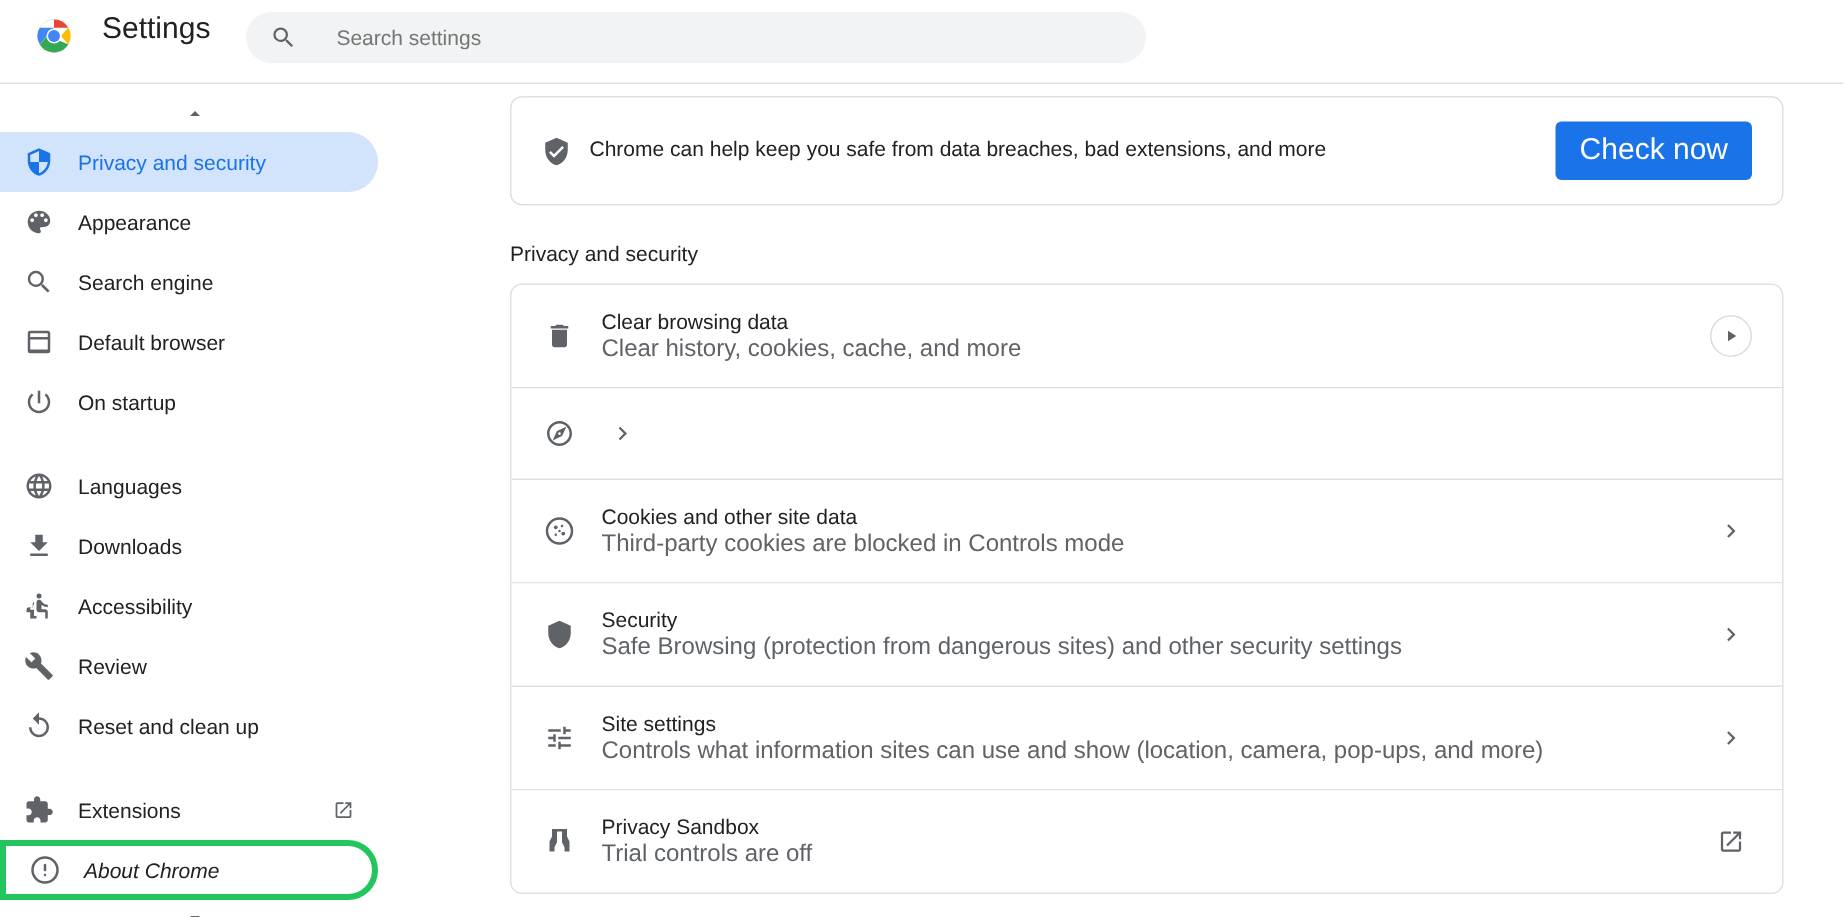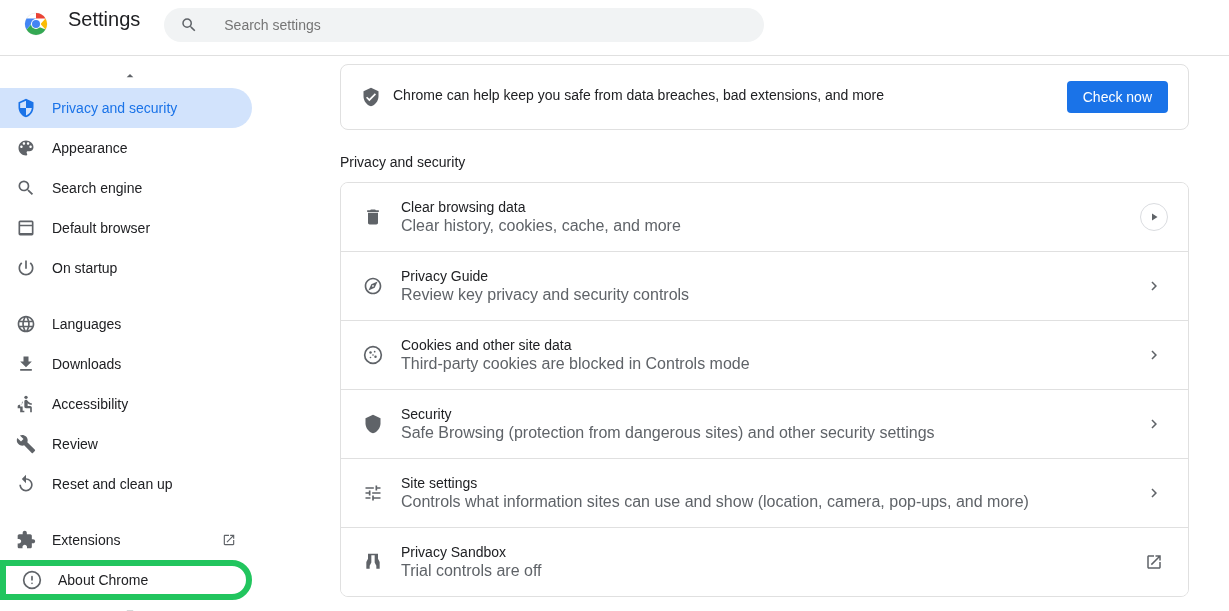--- a/index.html
+++ b/index.html
@@ -24,35 +24,35 @@
     }
     .sidebar-item {
       display: flex; align-items: center; padding: 8px 16px; cursor: pointer; border-radius: 0 24px 24px 0; margin-right: 8px; gap: 16px; height: 40px;
     }
     .sidebar-item.active { background: #d2e3fc; }
     .sidebar-item.active .sidebar-label { color: #1a73e8; font-weight: 500; }
     .sidebar-icon { width: 20px; height: 20px; display: flex; align-items: center; justify-content: center; color: #5f6368; flex-shrink: 0; }
     .sidebar-item.active .sidebar-icon { color: #1a73e8; }
     .sidebar-label { font-size: 14px; color: #202124; }
     .sidebar-divider { height: 16px; }
-    .sidebar-item.about-chrome-highlight { border: 6px solid #22c55e; border-radius: 0 24px 24px 0; }
+    .sidebar-item.about-chrome-highlight { border: 4px solid #22c55e; border-radius: 0 24px 24px 0; font-style: italic; }
 
     
     .content {
       flex: 1; overflow-y: auto; padding: 0 40px 40px 40px; background: #fff;
     }
 
     
     .safe-banner {
       display: flex; align-items: center; justify-content: space-between;
       background: #fff; border: 1px solid #e0e0e0; border-radius: 8px; padding: 16px 20px; margin-bottom: 24px; margin-top: 8px;
     }
     .safe-banner-left { display: flex; gap: 12px; }
     .check-now-btn {
-      background: #1a73e8; color: #fff; border: none; border-radius: 4px; padding: 8px 16px; font-size: 14px; cursor: pointer; font-weight: 500; white-space: nowrap;
+      background: #1a73e8; color: #fff; border: none; border-radius: 4px; padding: 8px 16px; font-size: 20px; cursor: pointer; font-weight: 500; white-space: nowrap;
     }
 
     
     .section-title { font-size: 14px; color: #202124; margin-bottom: 12px; font-weight: 400; }
 
     
     .settings-card { border: 1px solid #e0e0e0; border-radius: 8px; overflow: hidden; }
     .settings-row {
       display: flex; align-items: center; padding: 16px 20px; gap: 16px; cursor: pointer; background: #fff; border-bottom: 1px solid #e0e0e0;
     }
@@ -266,24 +266,20 @@
           </div>
         </div>
       </div>
 
       <div class="settings-row">
         <span class="settings-row-icon">
           <svg width="20" height="20" viewBox="0 0 24 24" fill="currentColor">
               <path d="M12 2C6.48 2 2 6.48 2 12s4.48 10 10 10 10-4.48 10-10S17.52 2 12 2zm0 18c-4.41 0-8-3.59-8-8s3.59-8 8-8 8 3.59 8 8-3.59 8-8 8zm-5.5-2.5l7.51-3.49L17.5 6.5 9.99 9.99 6.5 17.5zm5.5-6.6c.61 0 1.1.49 1.1 1.1s-.49 1.1-1.1 1.1-1.1-.49-1.1-1.1.49-1.1 1.1-1.1z"></path>
             </svg>
         </span>
-        <div class="settings-row-text">
-          <div class="settings-row-title">Privacy Guide</div>
-          <div class="settings-row-subtitle">Review key privacy and security controls</div>
-        </div>
         <div class="settings-row-action">
           <svg width="18" height="18" viewBox="0 0 24 24" fill="#5f6368">
               <path d="M10 6L8.59 7.41 13.17 12l-4.58 4.59L10 18l6-6z"></path>
             </svg>
         </div>
       </div>
 
       <div class="settings-row">
         <span class="settings-row-icon">
           <svg width="20" height="20" viewBox="0 0 24 24" fill="currentColor">

